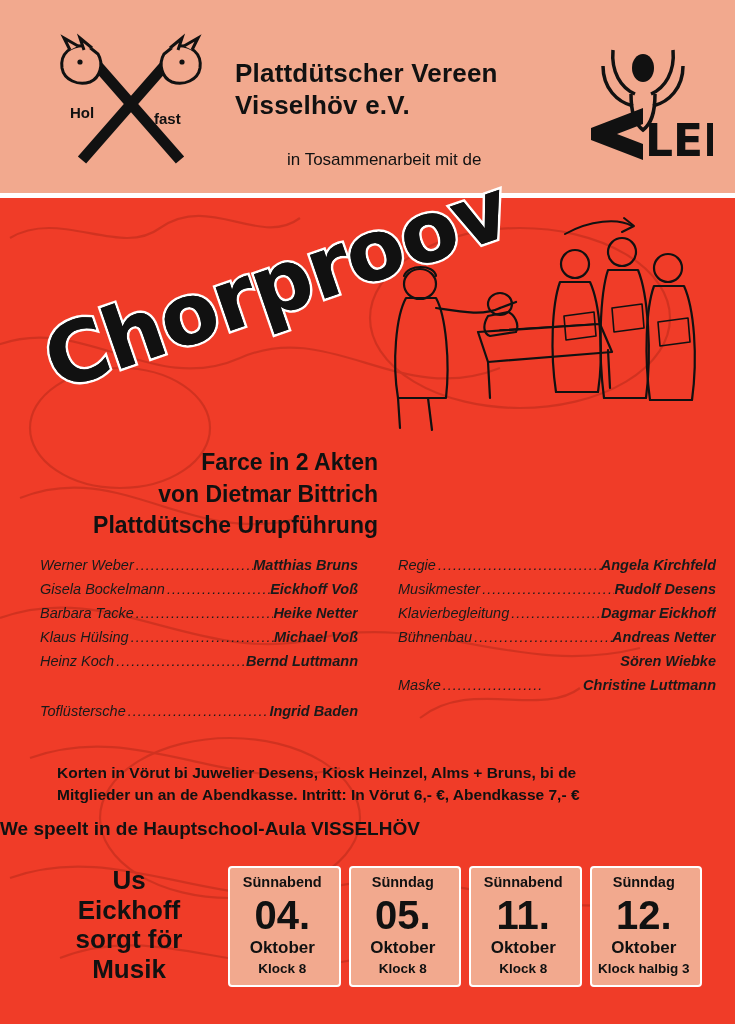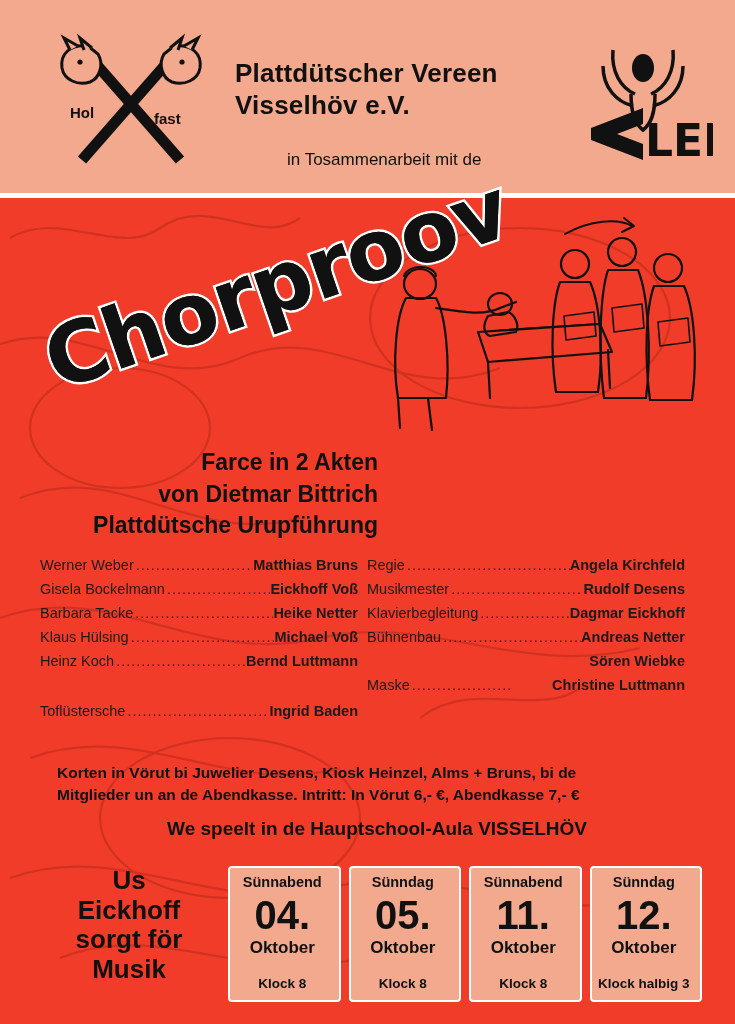--- a/index.html
+++ b/index.html
@@ -127,23 +127,24 @@
     line-height: 1.37;
     margin-top: 32px;
   }
   
   .cast {
     position: absolute;
     left: 40px;
     top: 557px;
     width: 660px;
     display: flex;
-    gap: 9px;
+    gap: 40px;
     color: #1a1a1a;
     font-size: 14.5px;
+    font-style: italic;
   }
   .cast-col {
     width: 318px;
   }
   .cast-row {
     display: flex;
     align-items: baseline;
     height: 24px;
     white-space: nowrap;
     overflow: hidden;
@@ -180,25 +181,24 @@
     color: #111111;
     font-weight: bold;
     font-size: 15.5px;
     line-height: 1.42;
   }
   .venue {
     position: absolute;
     left: 0;
     top: 818px;
     width: 724px;
-    text-align: center;
+    text-align: left;
     color: #111111;
     font-weight: bold;
     font-size: 19px;
-    padding-left: 30px;
     box-sizing: border-box;
   }
   
   .musicians {
     position: absolute;
     left: 36px;
     top: 866px;
     width: 186px;
     text-align: center;
     color: #111111;
@@ -237,21 +237,21 @@
   }
   .date-card .month {
     font-weight: bold;
     font-size: 17px;
     line-height: 1.2;
   }
   .date-card .time {
     font-weight: bold;
     font-size: 13.5px;
     line-height: 1.2;
-    margin-top: 17px;
+    margin-top: 2px;
   }
 </style>
 </head>
 <body>
 
 <div class="poster">
 
   <div class="header">
 
     <div class="logo-left">

